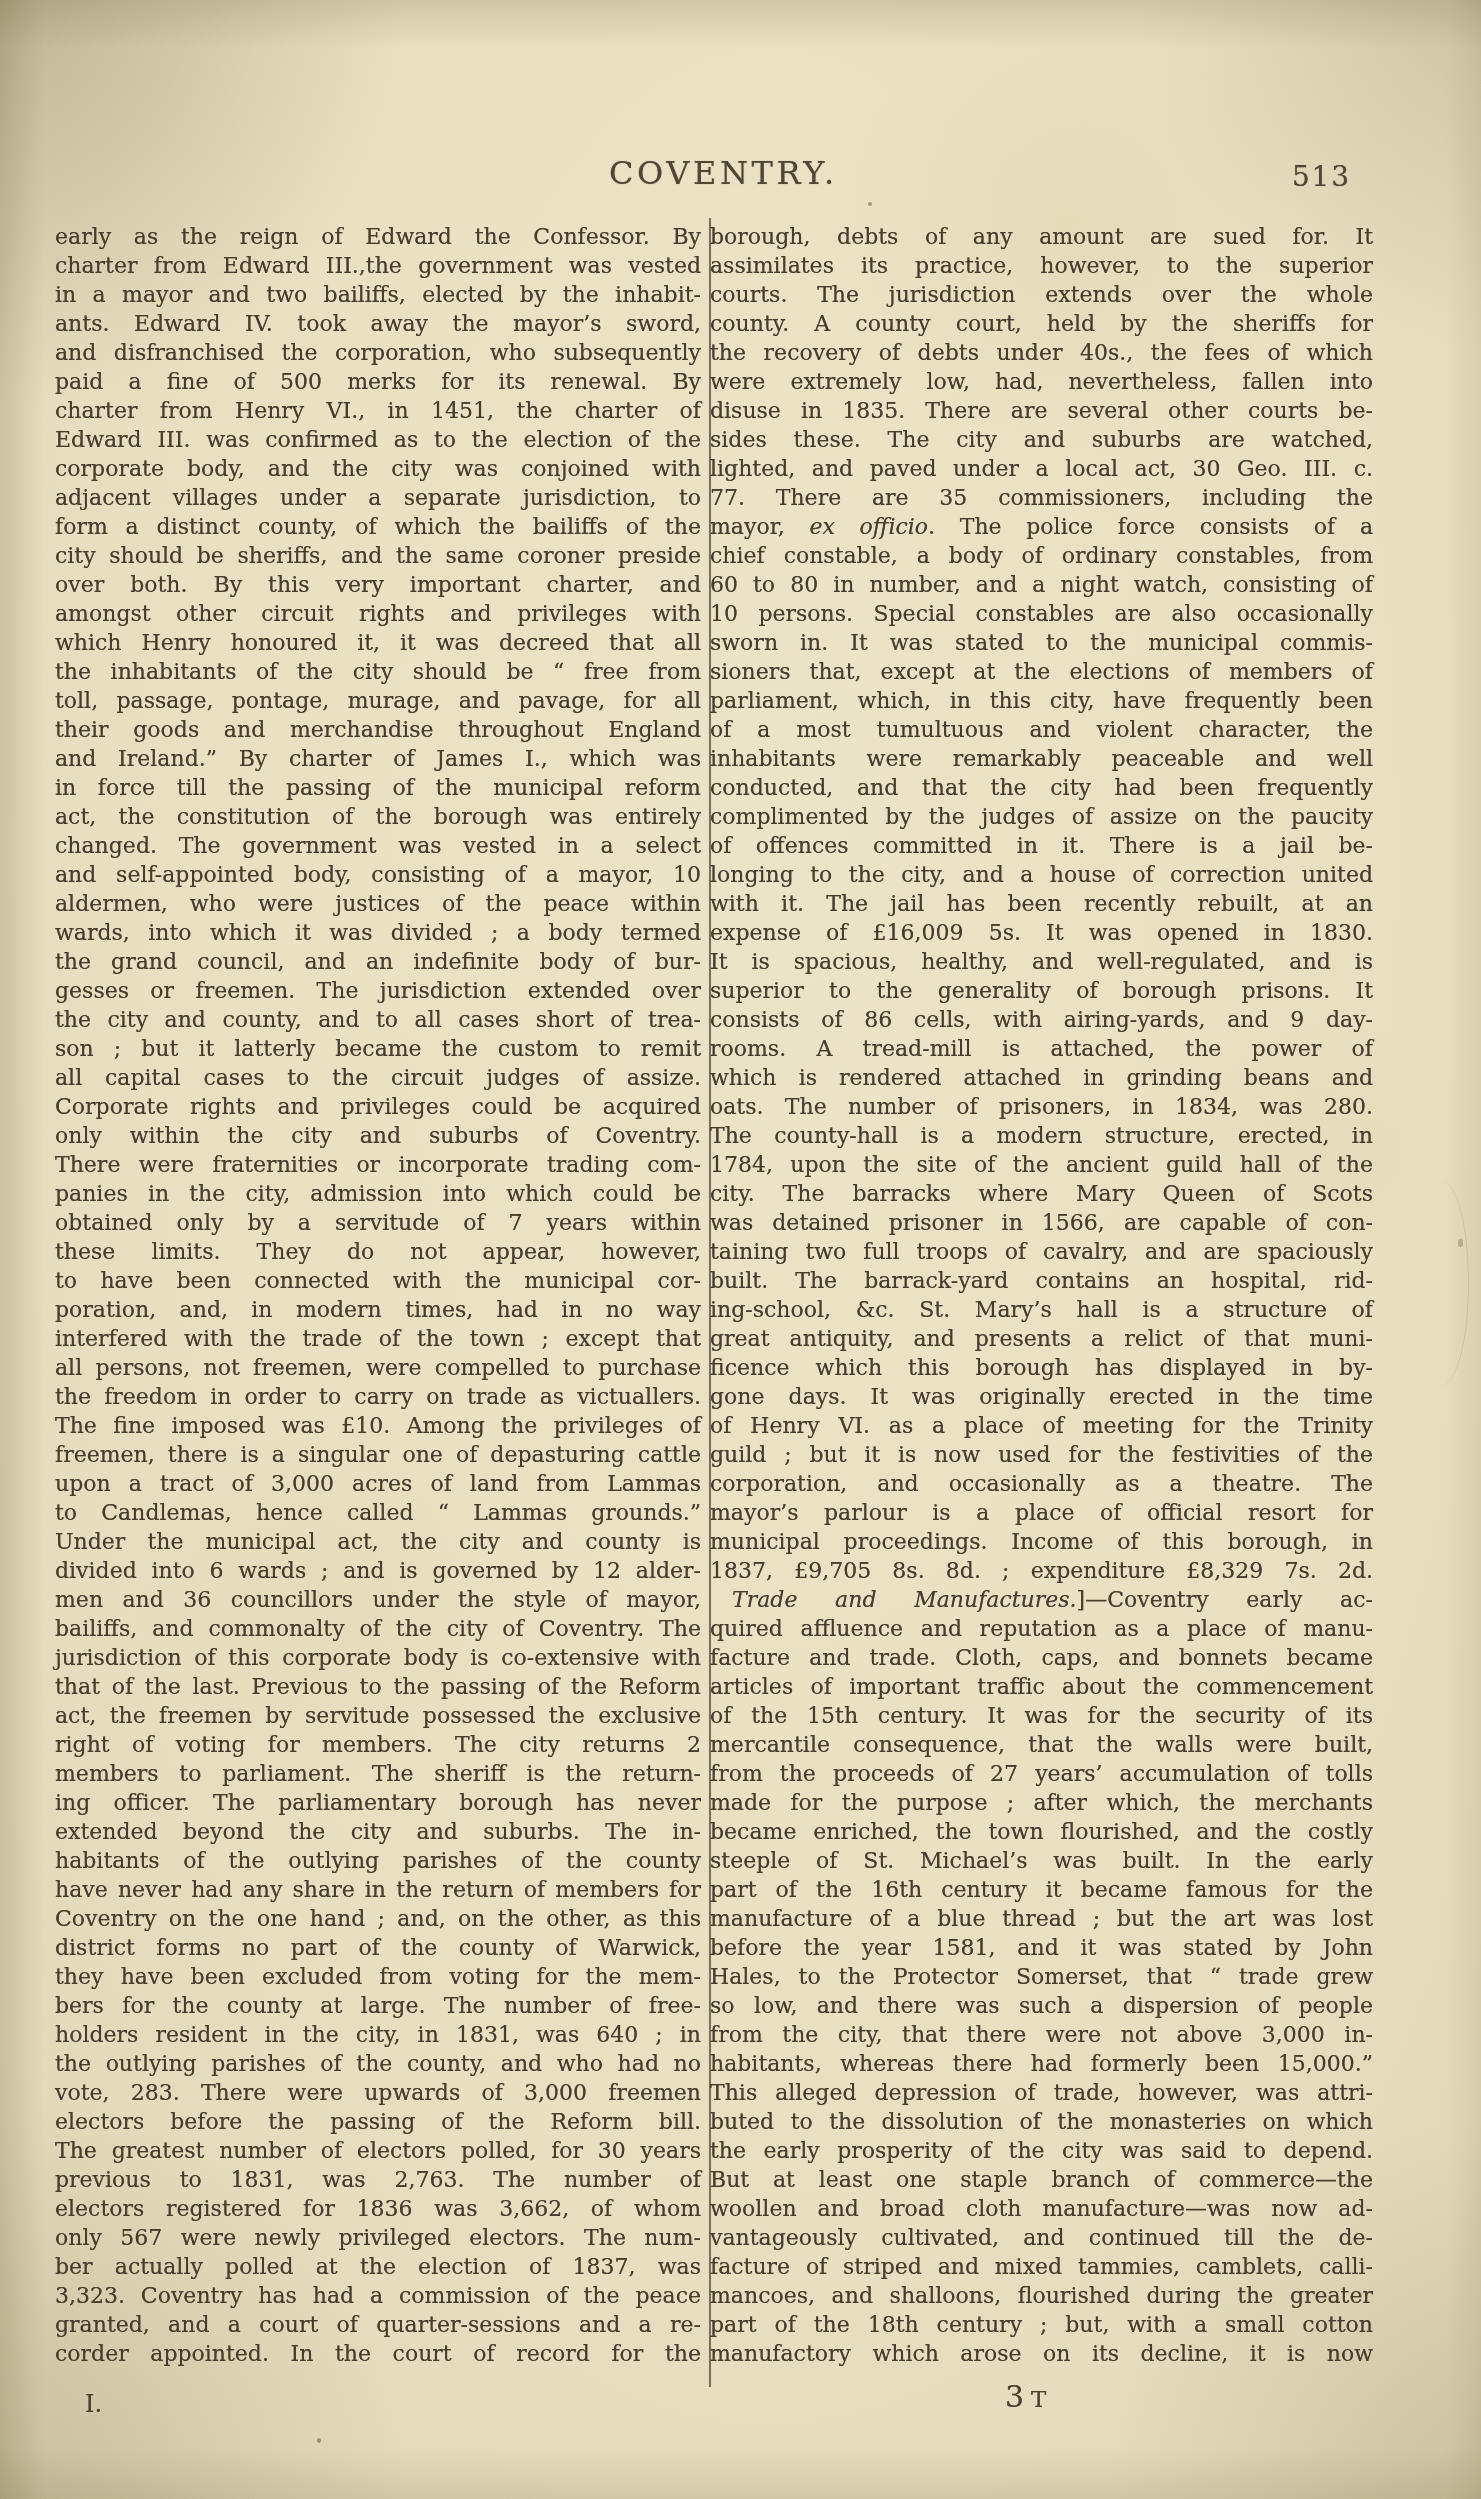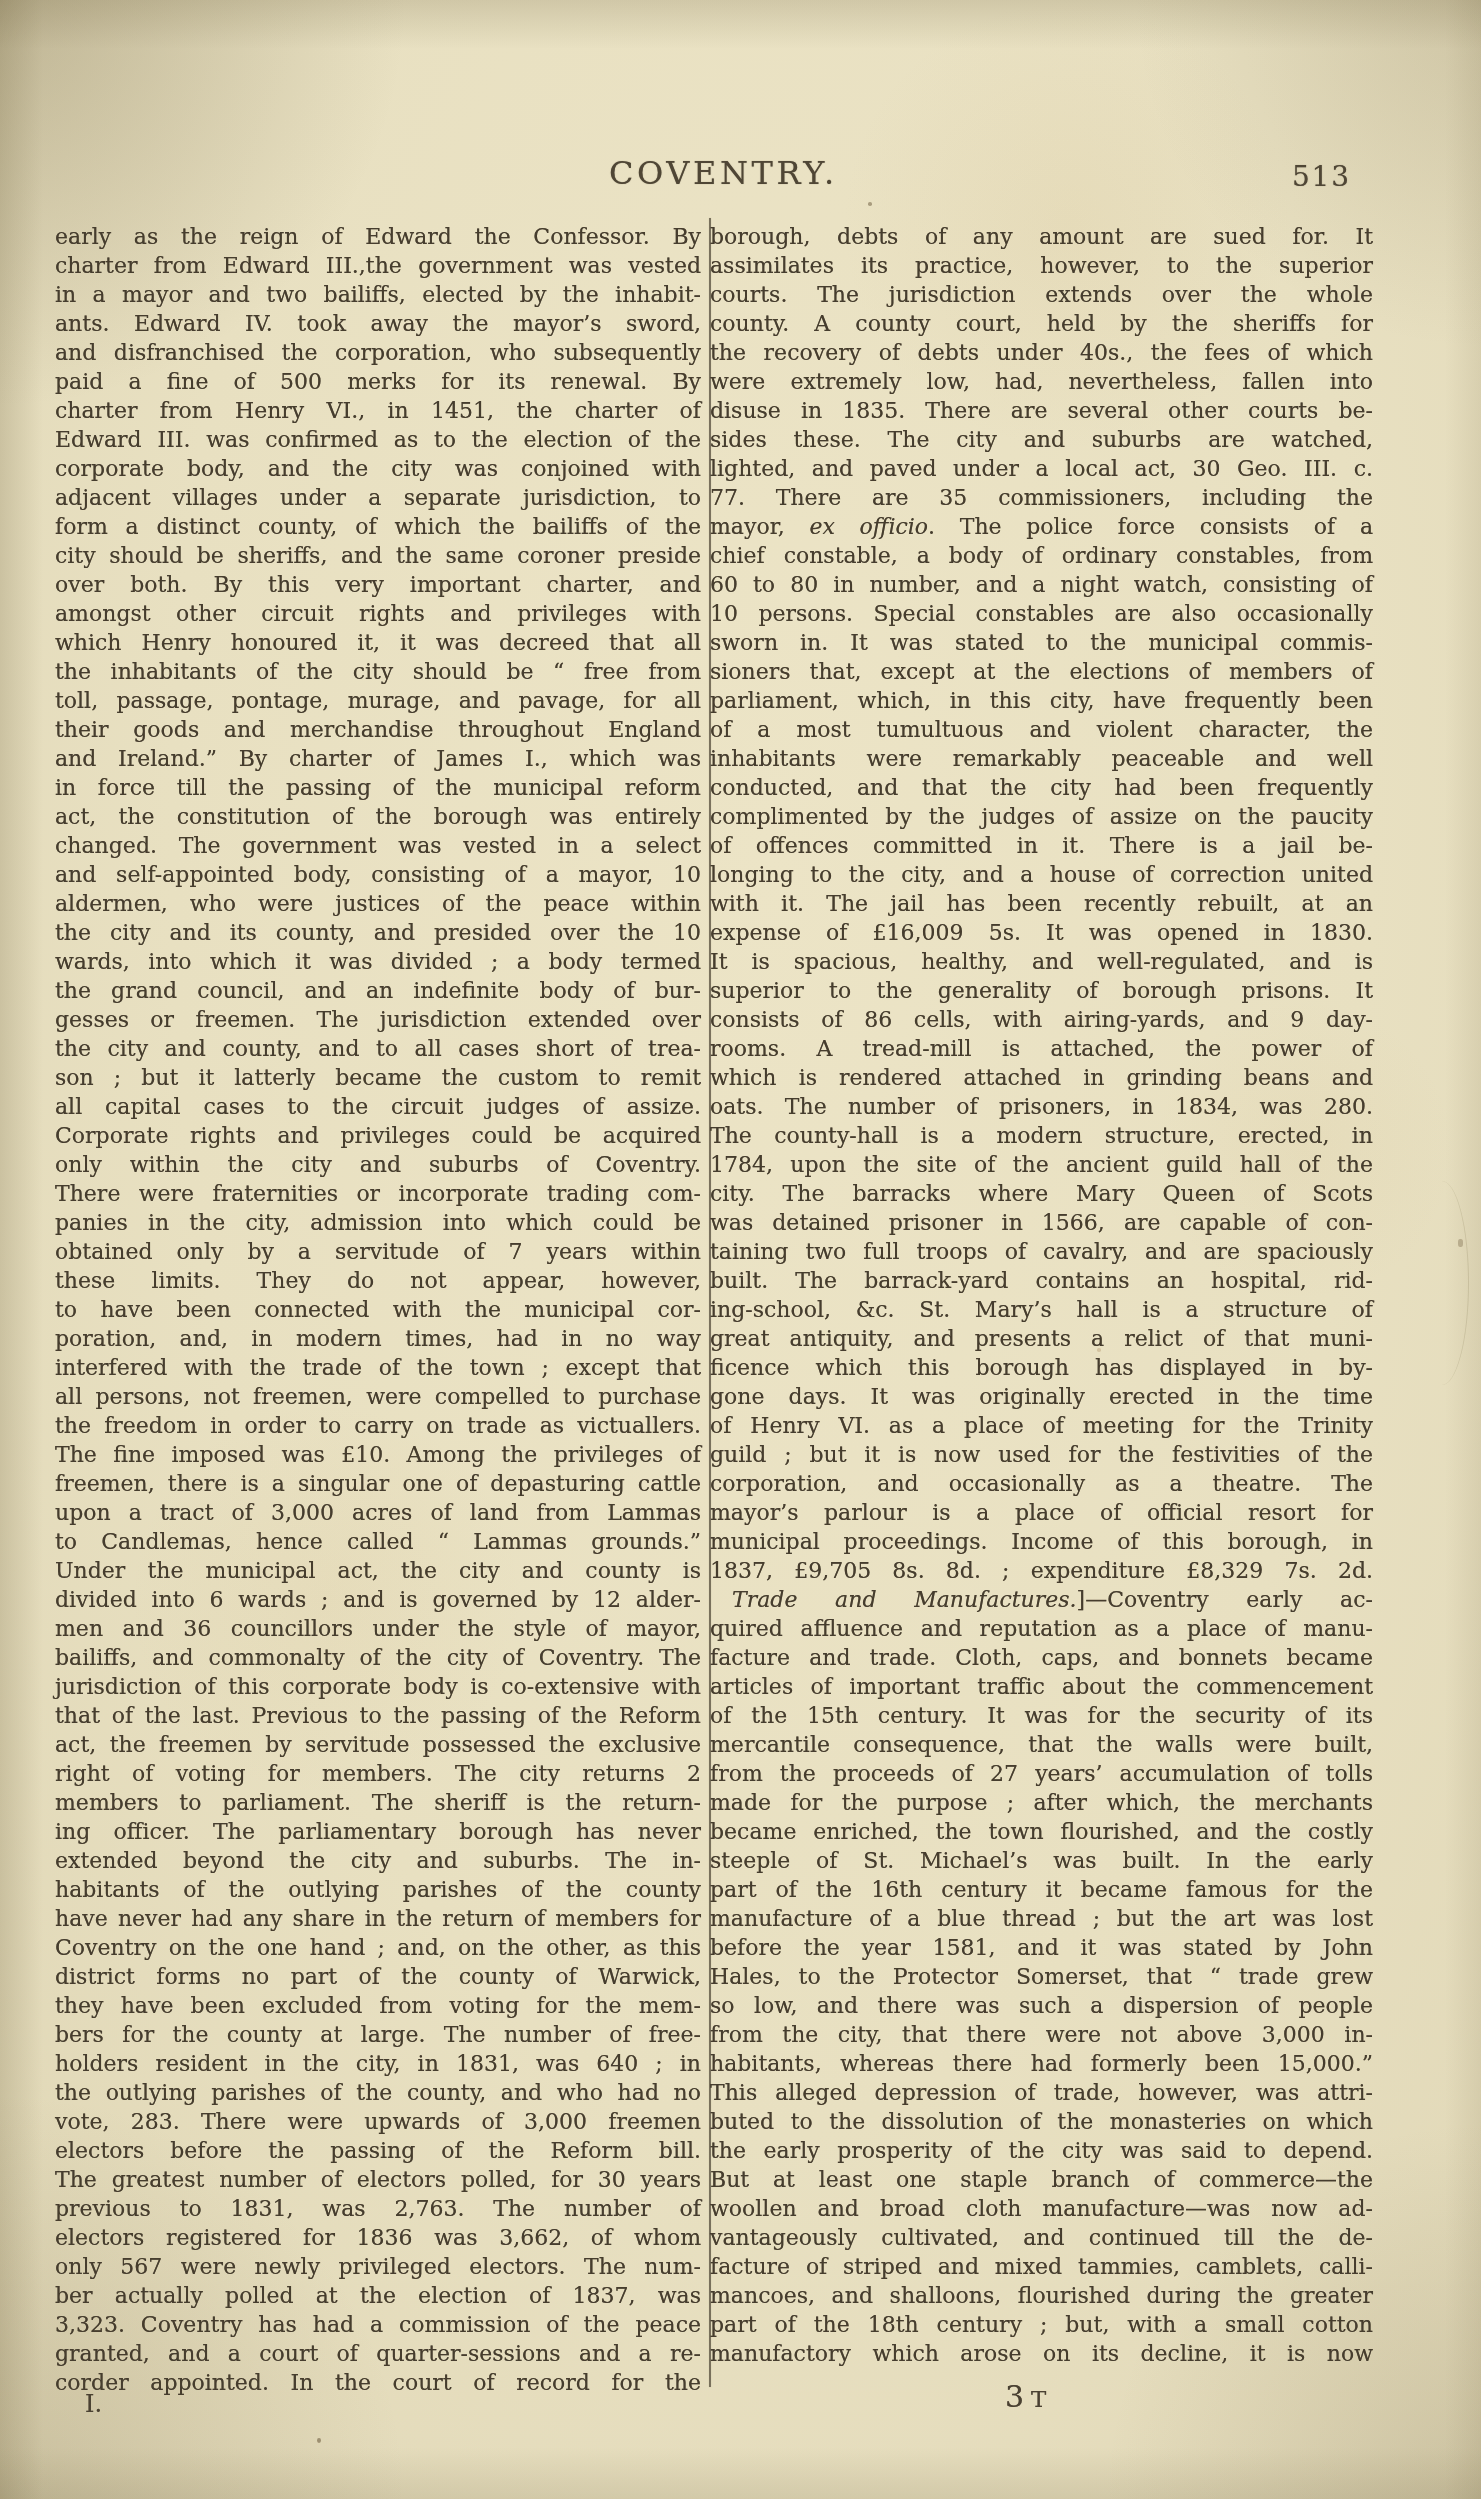--- a/index.html
+++ b/index.html
@@ -132,21 +132,20 @@
       <div class="line">which Henry honoured it, it was decreed that all</div>
       <div class="line">the inhabitants of the city should be “ free from</div>
       <div class="line">toll, passage, pontage, murage, and pavage, for all</div>
       <div class="line">their goods and merchandise throughout England</div>
       <div class="line">and Ireland.” By charter of James I., which was</div>
       <div class="line">in force till the passing of the municipal reform</div>
       <div class="line">act, the constitution of the borough was entirely</div>
       <div class="line">changed. The government was vested in a select</div>
       <div class="line">and self-appointed body, consisting of a mayor, 10</div>
       <div class="line">aldermen, who were justices of the peace within</div>
-      <div class="line">the city and its county, and presided over the 10</div>
       <div class="line">wards, into which it was divided ; a body termed</div>
       <div class="line">the grand council, and an indefinite body of bur-</div>
       <div class="line">gesses or freemen. The jurisdiction extended over</div>
       <div class="line">the city and county, and to all cases short of trea-</div>
       <div class="line">son ; but it latterly became the custom to remit</div>
       <div class="line">all capital cases to the circuit judges of assize.</div>
       <div class="line">Corporate rights and privileges could be acquired</div>
       <div class="line">only within the city and suburbs of Coventry.</div>
       <div class="line">There were fraternities or incorporate trading com-</div>
       <div class="line">panies in the city, admission into which could be</div>

